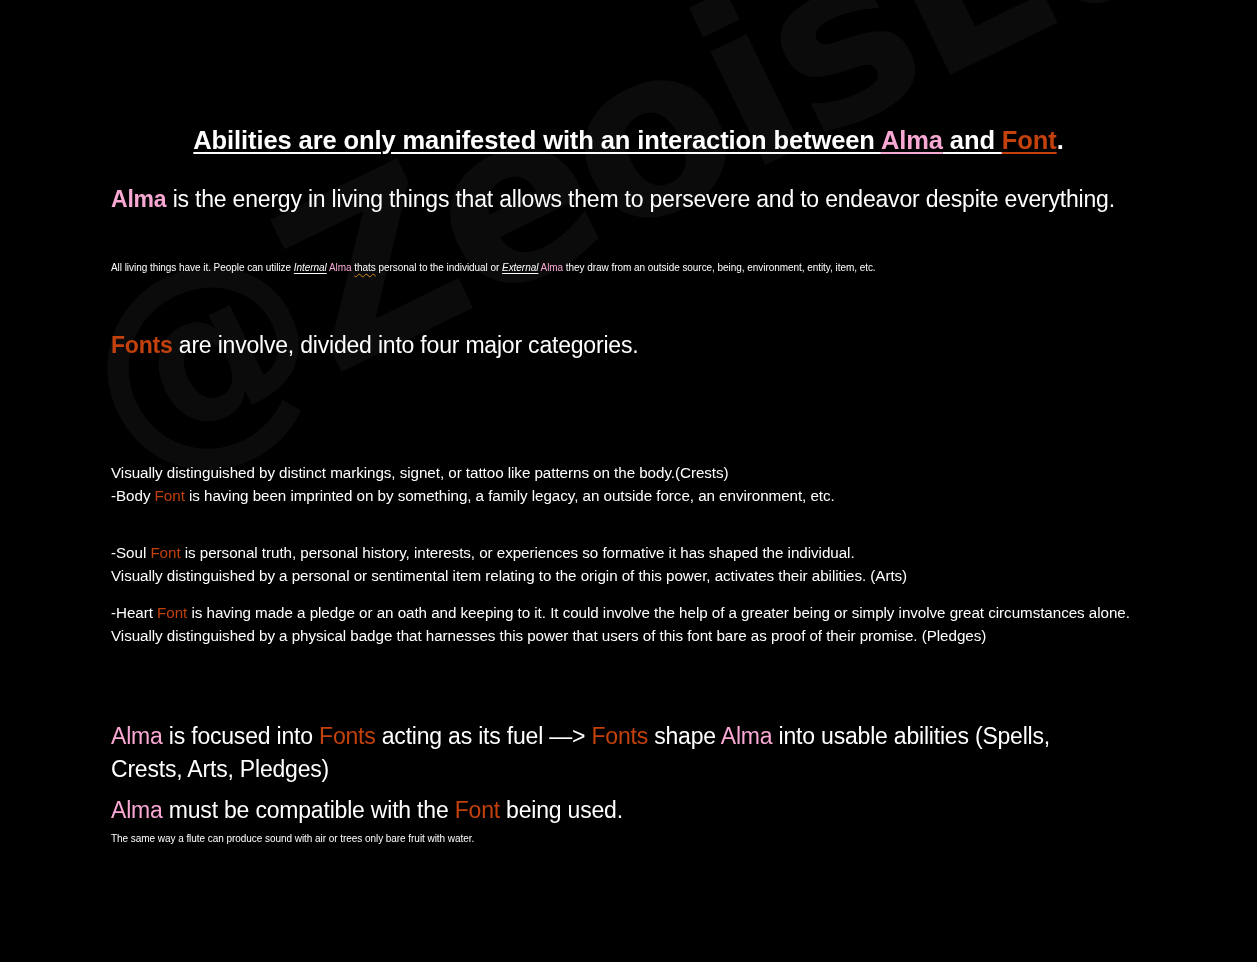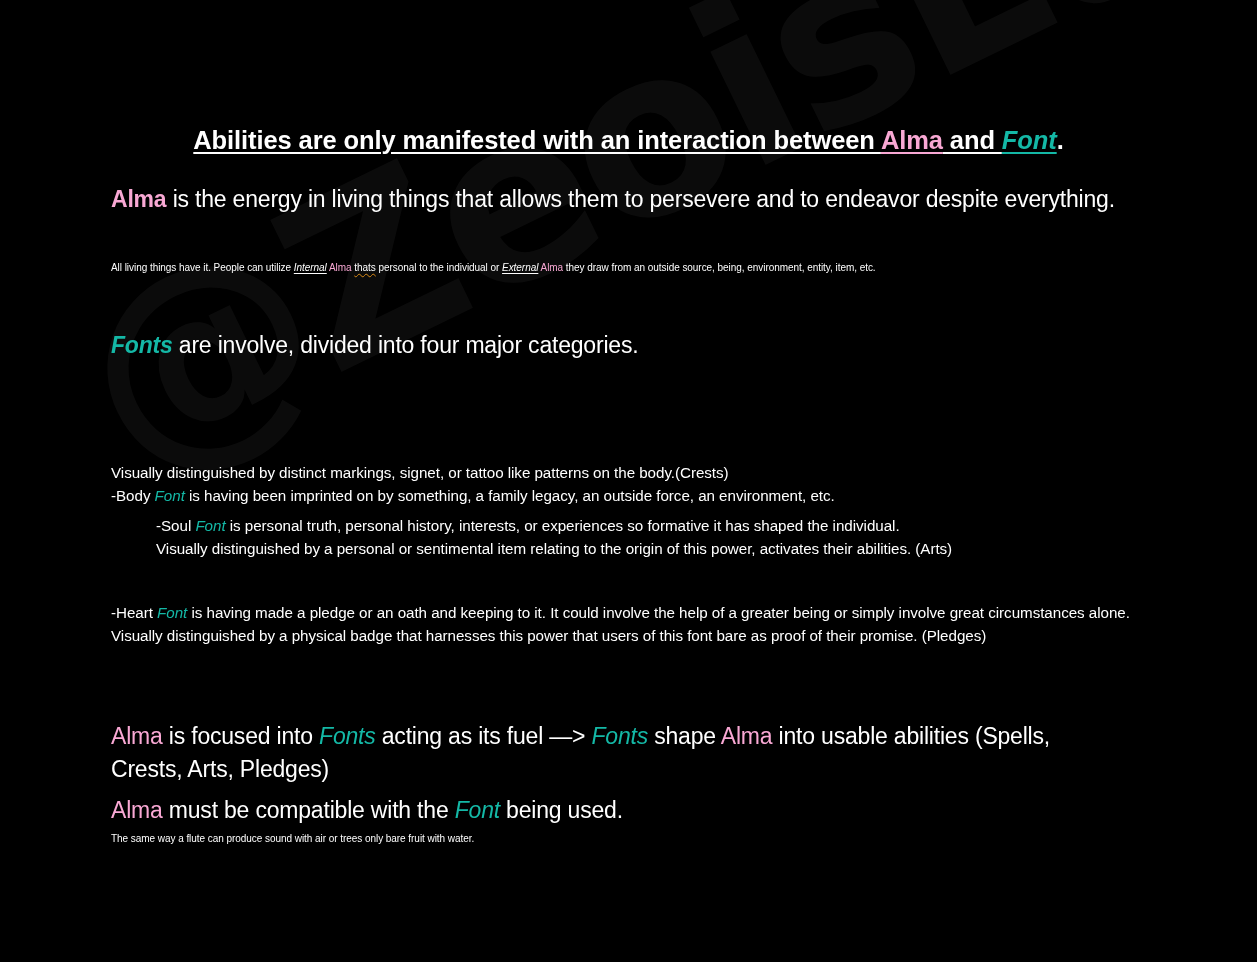--- a/index.html
+++ b/index.html
@@ -81,21 +81,21 @@
 
   .body-line {
     font-size: 15.2px;
     line-height: 1.52;
     letter-spacing: -0.05px;
   }
   .body-w { width: 1035px; }
 
   
   .alma { color: #f9a8d4; }
-  .font-y { color: #14b8a6; font-style: italic; }
+  .font-y { color: #c2410c; }
   .b { font-weight: 700; }
   .ital-u {
     font-style: italic;
     text-decoration: underline;
     text-underline-offset: 2px;
   }
   .spell {
     text-decoration: underline;
     text-decoration-style: wavy;
     text-decoration-color: #d98b18;
@@ -131,21 +131,21 @@
   <div class="block body-line body-w" style="top:391px;">
   </div>
 
   <div class="block body-line body-w" style="top:461px;">
     <div>Visually distinguished by distinct markings, signet, or tattoo like patterns on the body.(Crests)</div>
     <div>
       <span>-Body </span><span class="font-y">Font</span><span> is having been imprinted on by something, a family legacy, an outside force, an environment, etc.</span>
     </div>
   </div>
 
-  <div class="block body-line body-w" style="top:514px;margin-left:45px;">
+  <div class="block body-line body-w" style="top:541px;">
     <div>
       <span>-Soul </span><span class="font-y">Font</span><span> is personal truth, personal history, interests, or experiences so formative it has shaped the individual.</span>
     </div>
     <div>Visually distinguished by a personal or sentimental item relating to the origin of this power, activates their abilities. (Arts)</div>
   </div>
 
   <div class="block body-line" style="top:601px; width:1030px;">
     <div>
       <span>-Heart </span><span class="font-y">Font</span><span> is having made a pledge or an oath and keeping to it. It could involve the help of a greater being or simply involve great circumstances alone. Visually distinguished by a physical badge that harnesses this power that users of this font bare as proof of their promise.  (Pledges)</span>
     </div>

